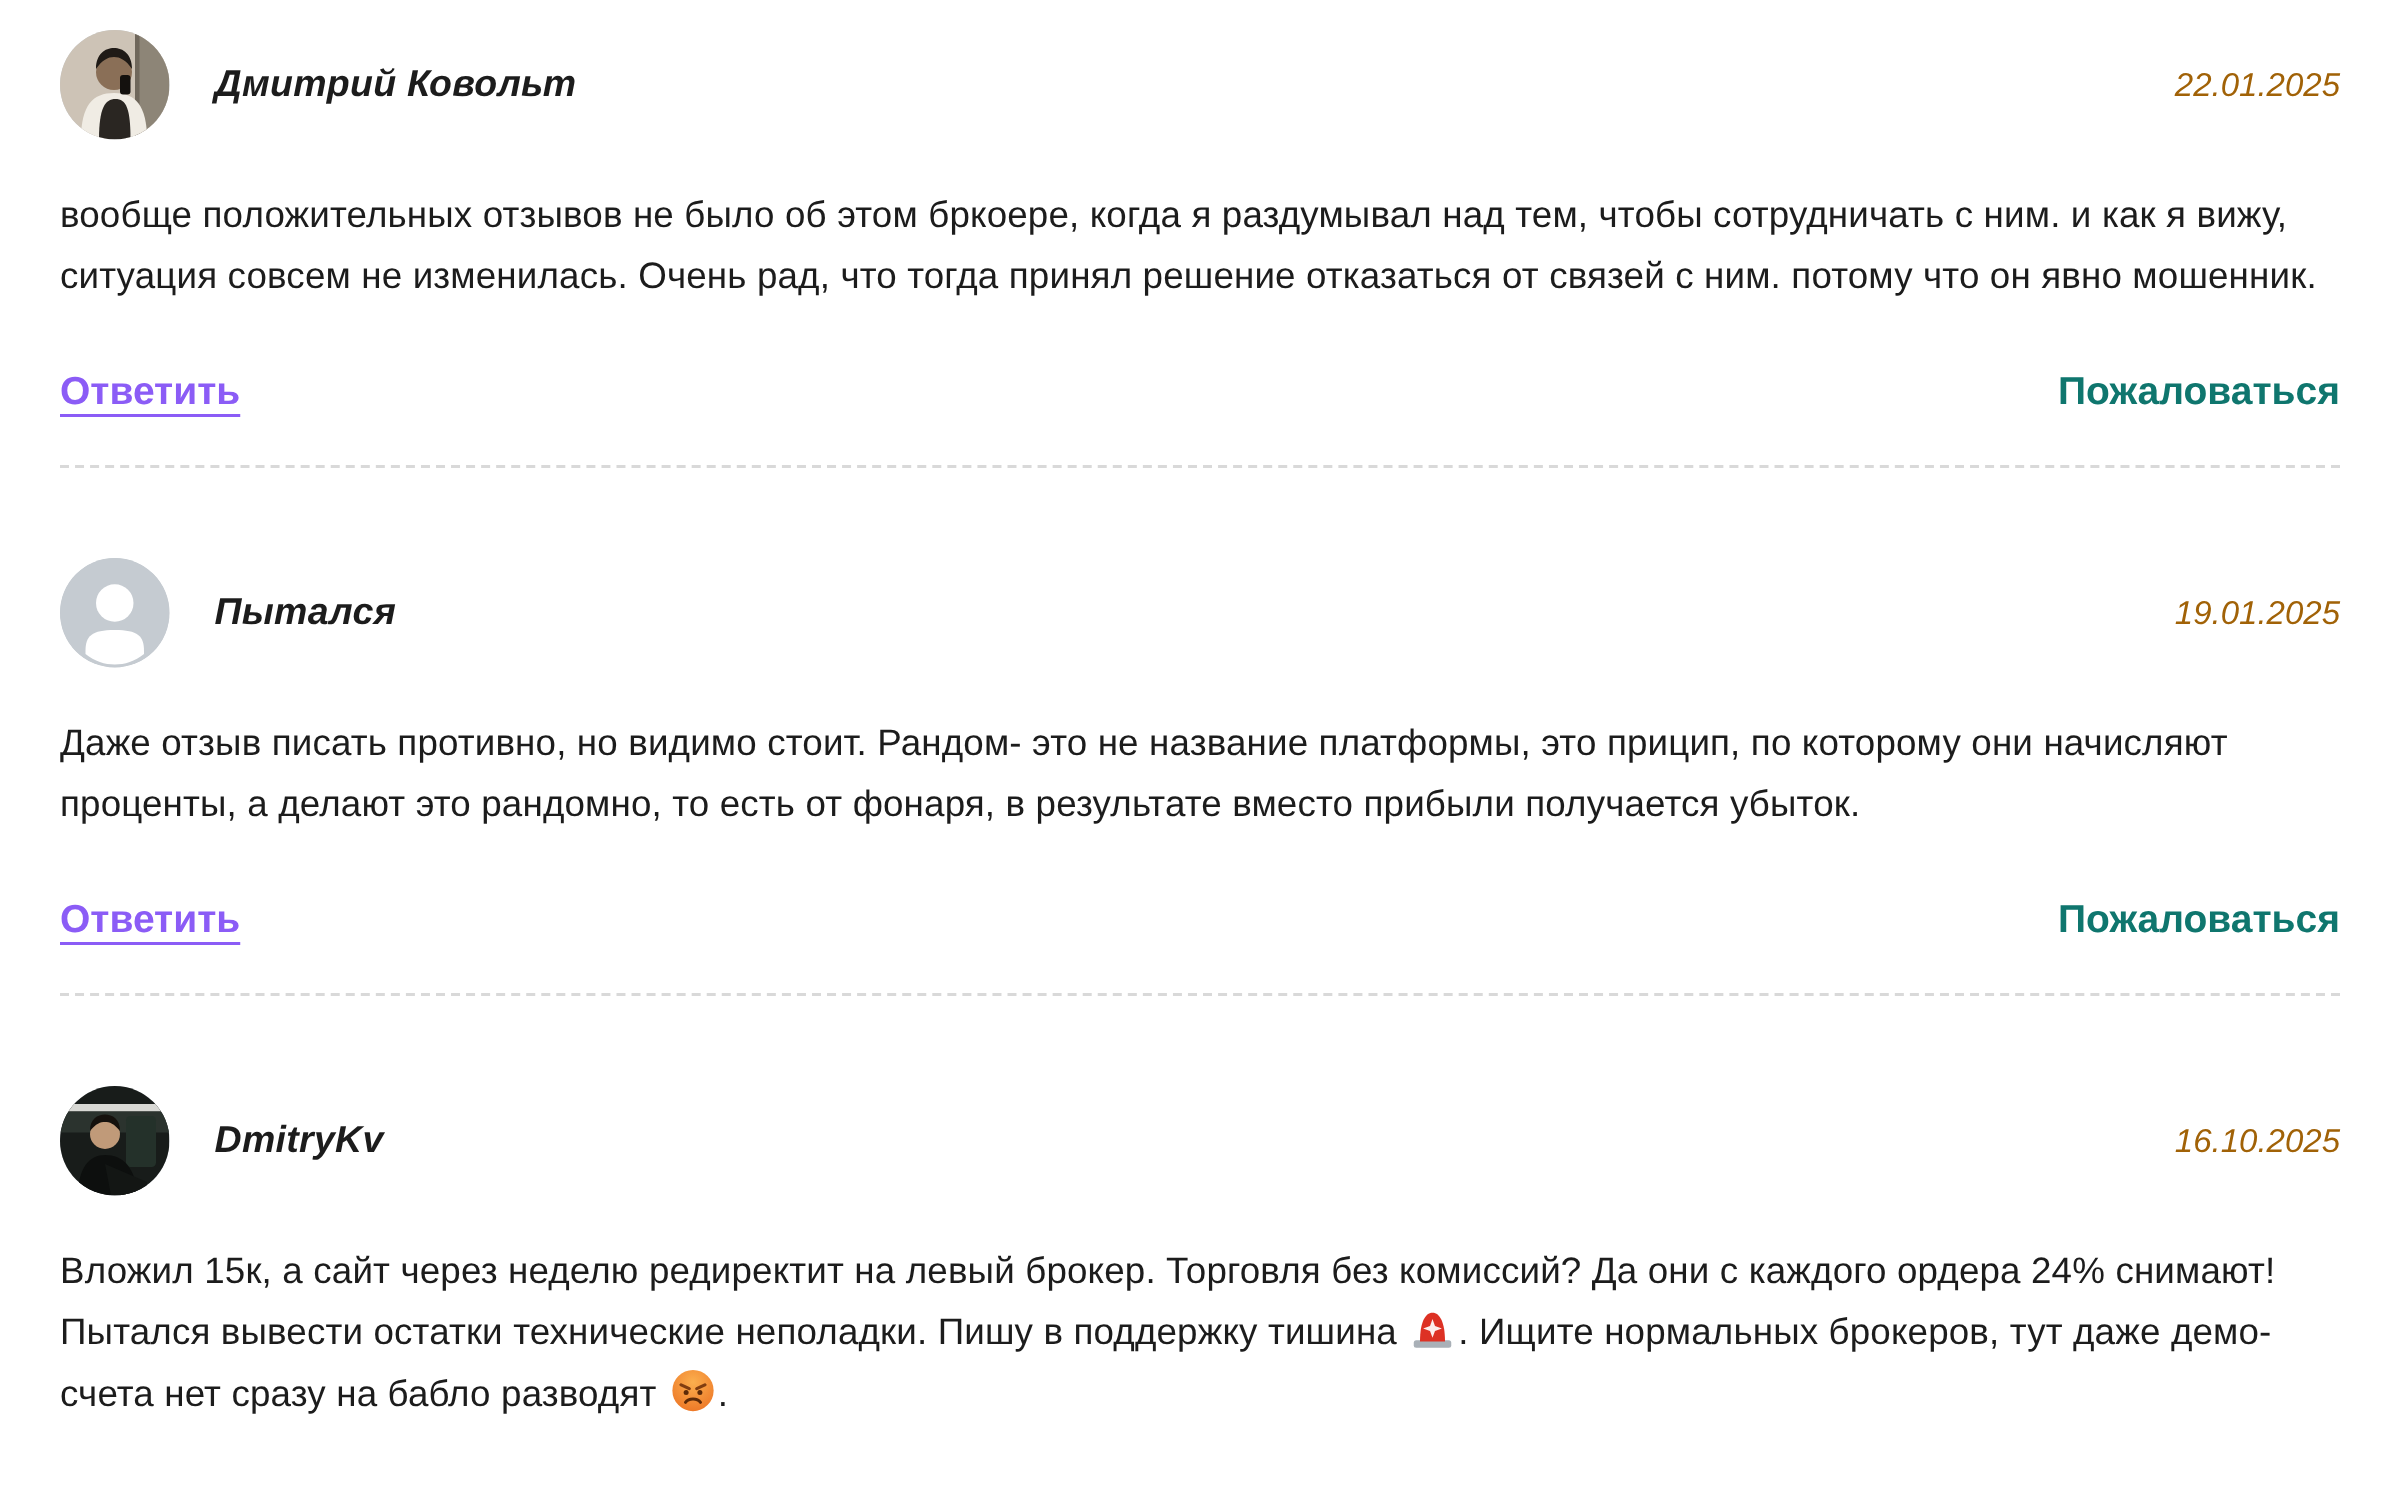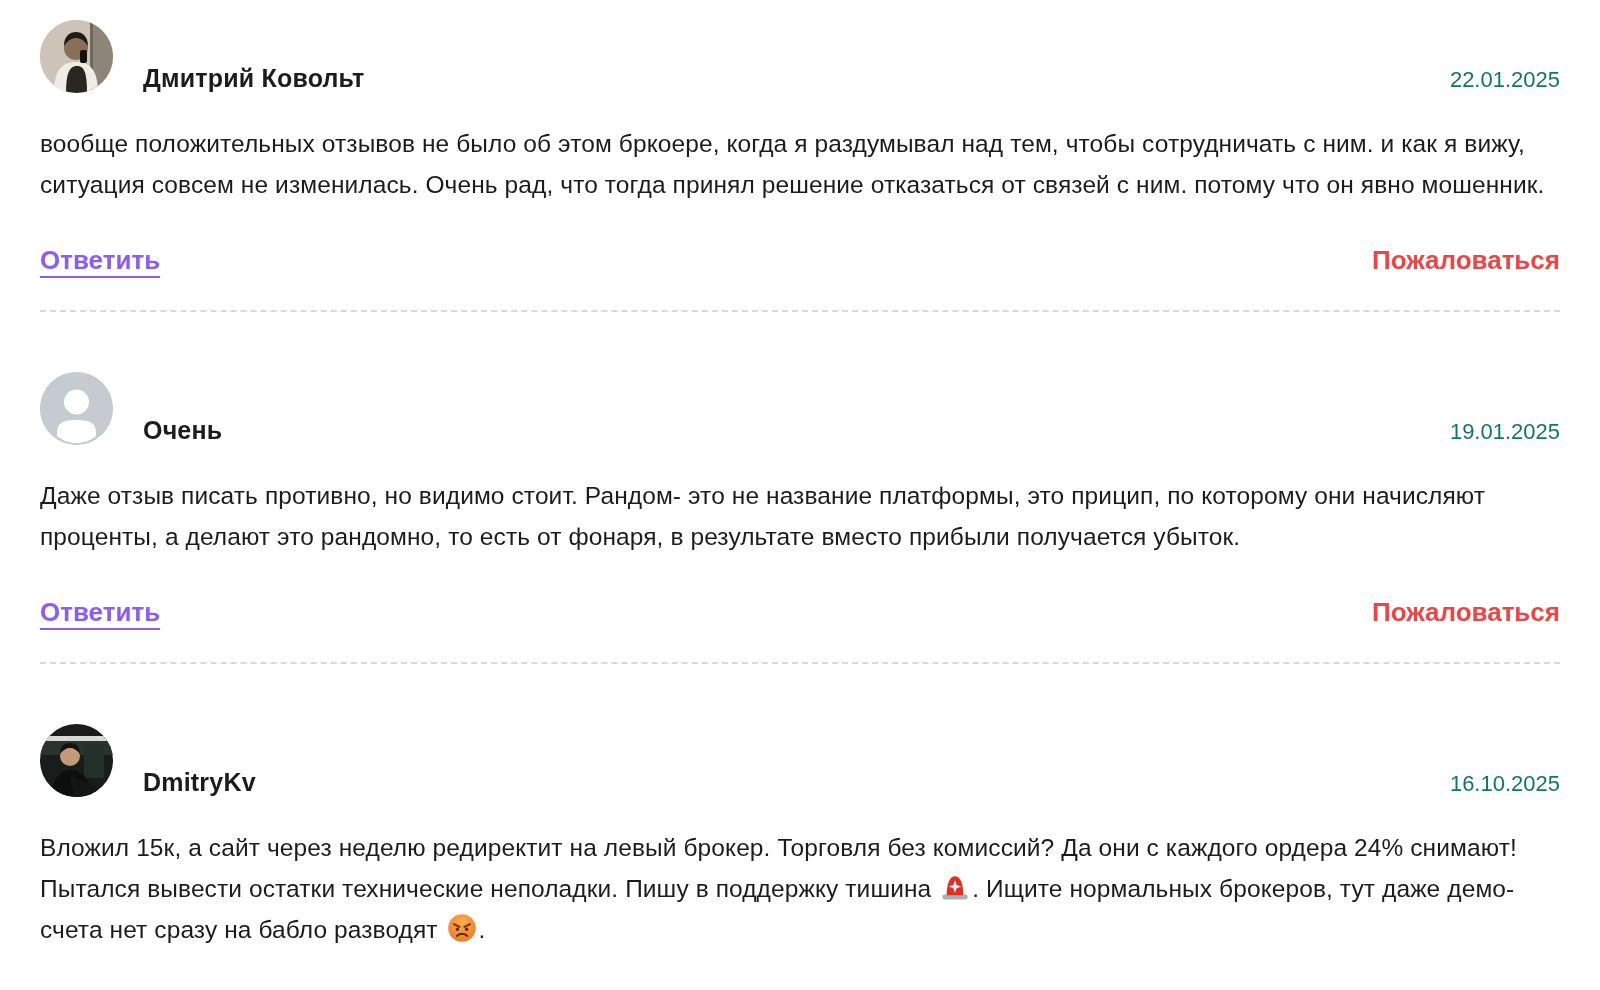--- a/index.html
+++ b/index.html
@@ -6,45 +6,45 @@
   body{
     width:1600px;height:990px;
     background:#ffffff;
     color:#1c1c1c;
     font-family:"Liberation Sans","DejaVu Sans",sans-serif;
     overflow:hidden;
   }
   .page{padding:20px 40px 0 40px;box-sizing:border-box;}
   .comment{padding-top:0;}
   .comment + .comment{padding-top:60px;}
-  .comment-header{display:flex;align-items:flex-end;}
+  .comment-header{display:flex;align-items:center;font-style:italic;}
   .avatar{
     width:73px;height:73px;border-radius:50%;overflow:hidden;
     flex:0 0 auto;background:#c5cbd1;
   }
   .avatar svg{display:block;width:100%;height:100%;}
   .author{margin-left:30px;font-size:25px;font-weight:700;letter-spacing:.2px;}
-  .date{margin-left:auto;font-size:22px;font-weight:400;color:#0f766e;}
+  .date{margin-left:auto;font-size:22px;font-weight:400;color:#a16207;}
   .comment-text{
     margin:30px 0 0 0;
     font-size:24.5px;line-height:41px;font-weight:400;
     letter-spacing:.1px;
   }
   .comment-actions{
     display:flex;justify-content:space-between;align-items:center;
     margin-top:40px;
     font-size:26px;font-weight:700;
   }
   .reply-link{
     color:#8b5cf6;cursor:pointer;
     text-decoration:underline;
     text-decoration-thickness:2px;
     text-underline-offset:7px;
   }
-  .report-link{color:#ef4444;cursor:pointer;text-decoration:none;}
+  .report-link{color:#0f766e;cursor:pointer;text-decoration:none;}
   .divider{
     border:none;margin:34px 0 0 0;height:0;
     border-top:2px dashed #d9d9d9;
   }
   .emoji{
     display:inline-block;width:30px;height:30px;
     vertical-align:-5px;margin:0 2px;
   }
 </style>
 </head>
@@ -79,21 +79,21 @@
 
   <div class="comment">
     <div class="comment-header">
       <div class="avatar">
         <svg viewBox="0 0 73 73">
           <circle cx="36.5" cy="36.5" r="36.5" fill="#c5cbd1"></circle>
           <circle cx="36.5" cy="30" r="12.5" fill="#ffffff"></circle>
           <path d="M17 62 C17 52 21 48 36.5 48 C52 48 56 52 56 62 L56 64 C50 69 43 71 36.5 71 C30 71 23 69 17 64 Z" fill="#ffffff"></path>
         </svg>
       </div>
-      <div class="author">Очень</div>
+      <div class="author">Пытался</div>
       <div class="date">19.01.2025</div>
     </div>
     <p class="comment-text">Даже отзыв писать противно, но видимо стоит. Рандом- это не название платформы, это прицип, по которому они начисляют проценты, а делают это рандомно, то есть от фонаря, в результате вместо прибыли получается убыток.</p>
     <div class="comment-actions">
       <a class="reply-link">Ответить</a>
       <a class="report-link">Пожаловаться</a>
     </div>
     <hr class="divider">
   </div>
 

